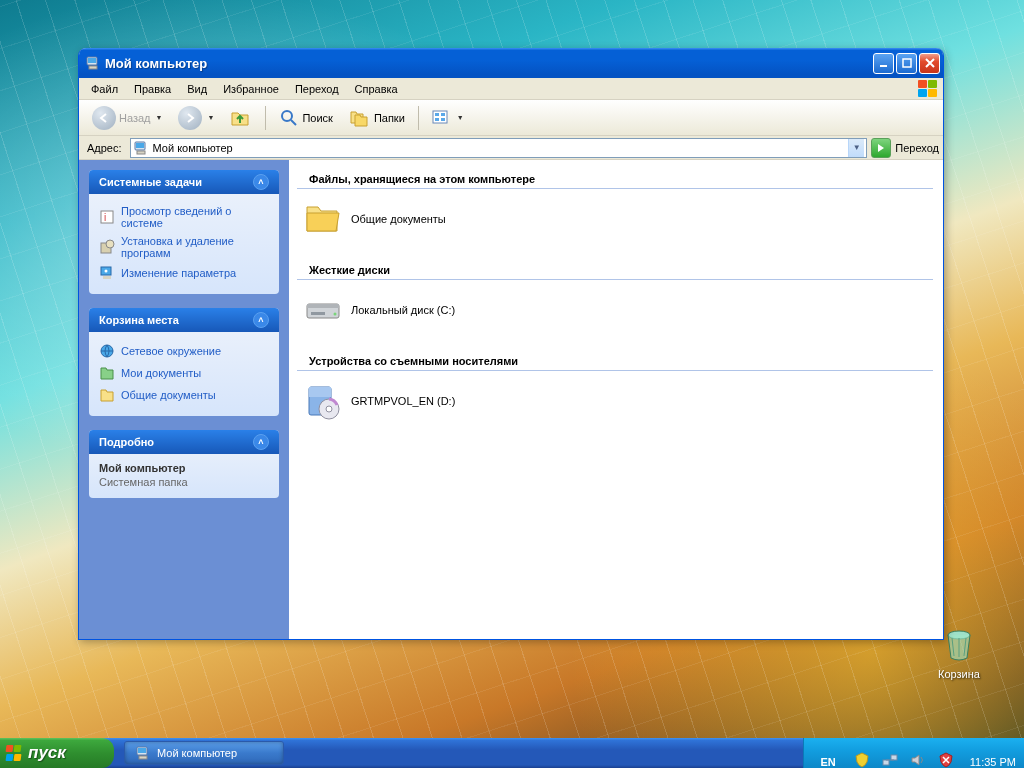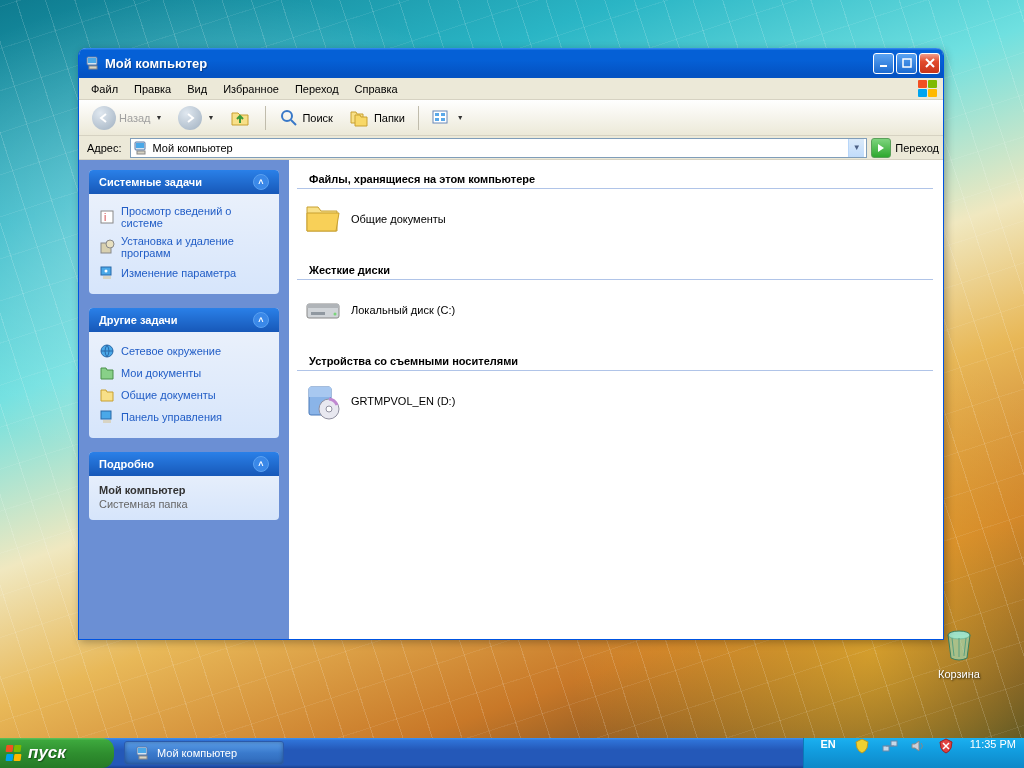--- a/index.html
+++ b/index.html
@@ -152,21 +152,21 @@
   background: linear-gradient(to bottom, #5a9de8, #3a7acc 50%, #2f68b8);
   border-radius: 3px; border: 1px solid #2a5aaa;
   display: flex; align-items: center; gap: 6px;
   color: #fff; cursor: default;
   box-shadow: inset 0 0 4px rgba(0,0,0,0.3);
 }
 .systray {
   margin-left: auto;
   background: linear-gradient(to bottom, #1bb0f0 0%, #129ee0 40%, #0e88c8 100%);
   border-left: 1px solid #0a7ab8;
-  display: flex; align-items: flex-start; padding: 0 8px 0 10px; gap: 12px;
+  display: flex; align-items: flex-end; padding: 0 8px 0 10px; gap: 12px;
   color: #fff;
 }
 .tray-icon { width: 16px; height: 16px; }
 .lang-ind { padding: 0 6px; font-weight: bold; }
 .clock { padding-left: 4px; }
 </style>
 </head>
 <body>
 
 <div class="desktop-bg"></div>
@@ -322,21 +322,21 @@
                 <rect x="4" y="11" width="8" height="3" fill="#d8d4c4"></rect>
                 <circle cx="7" cy="6" r="1.5" fill="#fff"></circle>
               </svg>
             <span>Изменение параметра</span>
           </div>
         </div>
       </div>
 
       <div class="task-box">
         <div class="task-header dark">
-          <span>Другие задачи</span>
+          <span>Корзина места</span>
           <span class="task-chev">˄</span>
         </div>
         <div class="task-body">
           <div class="task-link">
             <svg class="tl-icon" viewBox="0 0 16 16">
                 <circle cx="8" cy="8" r="6" fill="#4aa8e8" stroke="#2868a8"></circle>
                 <path d="M2 8 L14 8 M8 2 Q12 8 8 14 Q4 8 8 2" fill="none" stroke="#2868a8"></path>
               </svg>
             <span>Сетевое окружение</span>
           </div>
@@ -344,27 +344,20 @@
             <svg class="tl-icon" viewBox="0 0 16 16">
                 <path d="M2 5 L2 14 L14 14 L14 5 L8 5 L7 3 L2 3 Z" fill="#88d088" stroke="#4a904a"></path>
               </svg>
             <span>Мои документы</span>
           </div>
           <div class="task-link">
             <svg class="tl-icon" viewBox="0 0 16 16">
                 <path d="M2 5 L2 14 L14 14 L14 5 L8 5 L7 3 L2 3 Z" fill="#f8e088" stroke="#c8a030"></path>
               </svg>
             <span>Общие документы</span>
-          </div>
-          <div class="task-link">
-            <svg class="tl-icon" viewBox="0 0 16 16">
-                <rect x="2" y="2" width="10" height="8" fill="#4aa8e8" stroke="#2868a8"></rect>
-                <rect x="4" y="11" width="8" height="3" fill="#d8d4c4"></rect>
-              </svg>
-            <span>Панель управления</span>
           </div>
         </div>
       </div>
 
       <div class="task-box">
         <div class="task-header dark">
           <span>Подробно</span>
           <span class="task-chev">˄</span>
         </div>
         <div class="task-body">

